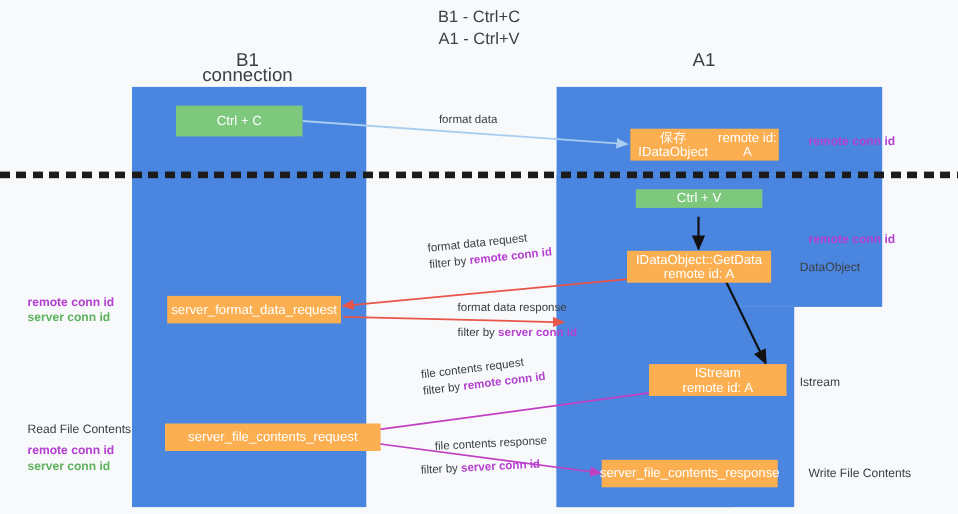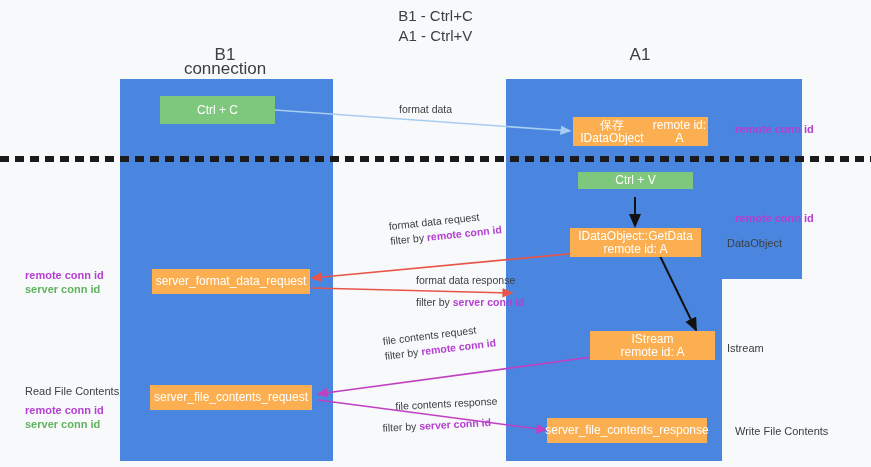--- a/index.html
+++ b/index.html
@@ -124,21 +124,21 @@
   <div class="box orange" style="left:152px;top:269px;width:158px;height:25px;text-align:right;">
     <span>server_format_data_request</span>
   </div>
 
 
   <div class="box orange" style="left:590px;top:331px;width:125px;height:29px;flex-direction:column;">
     <span>IStream</span>
     <span class="l2">remote id: A</span>
   </div>
 
-  <div class="box orange" style="left:150px;top:385px;width:162px;height:25px;">
+  <div class="box orange" style="left:150px;top:385px;width:196px;height:25px;">
     <span>server_file_contents_request</span>
   </div>
 
   <div class="box orange" style="left:547px;top:418px;width:160px;height:25px;">
     <span>server_file_contents_response</span>
   </div>
 
   <div class="edge-label" style="left:399px;top:102px;">
     <span>format data</span>
   </div>

